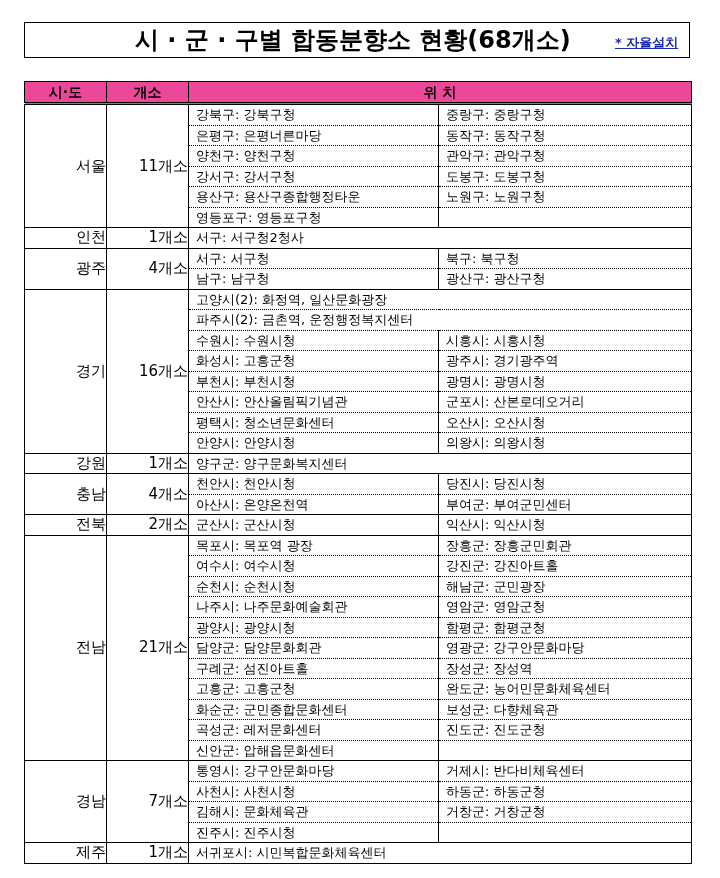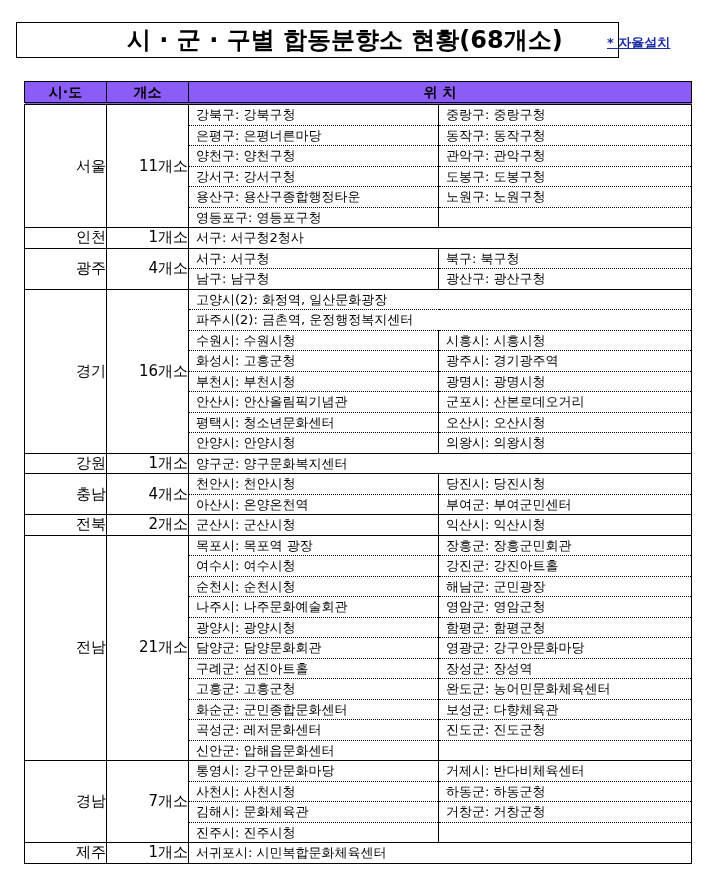--- a/index.html
+++ b/index.html
@@ -1,39 +1,39 @@
 <!DOCTYPE html>
 <html><head>
   <meta charset="utf-8">
   <style>
     html, body { margin: 0; padding: 0; background: #ffffff; }
     body { width: 720px; height: 878px; position: relative; font-family: "DejaVu Sans", sans-serif; color: #000; }
     .title-box {
-      position: absolute; left: 16px; top: 22px; width: 603px; height: 36px;
+      position: absolute; left: 24px; top: 22px; width: 666px; height: 36px;
       border: 1px solid #000; box-sizing: border-box;
     }
     .title-text {
       position: absolute; left: 110px; top: 2px; font-size: 24px; font-weight: bold; letter-spacing: 0px;
       white-space: nowrap; line-height: 30px;
     }
     .title-note {
       position: absolute; left: 590px; top: 12px; font-size: 13px; font-weight: bold; color: #1a2ca8;
       white-space: nowrap; line-height: 16px; text-decoration: underline;
     }
     table.main {
       position: absolute; left: 24px; top: 81px; width: 667px;
       border-collapse: collapse; table-layout: fixed;
       font-size: 13px;
     }
     table.main col.c1 { width: 82px; }
     table.main col.c2 { width: 82px; }
     table.main col.c3 { width: 250px; }
     table.main col.c4 { width: 253px; }
     table.main th {
-      background: #8b5cf6; font-weight: bold; font-size: 14px; height: 20px;
+      background: #ec4899; font-weight: bold; font-size: 14px; height: 20px;
       border: 1px solid #000; border-bottom: 3px double #000; padding: 0;
       text-align: center; line-height: 18px;
     }
     table.main td {
       border-left: 1px solid #000; border-right: 1px solid #000;
       padding: 0 0 0 7px; height: 19.5px; line-height: 19px; white-space: nowrap; overflow: hidden;
     }
     td.region, td.count { text-align: right; padding: 0; vertical-align: middle; font-size: 15px; }
     tr.first td { border-top: 1px solid #000; }
     tr.sub td.loc { border-top: 1px dotted #000; }

